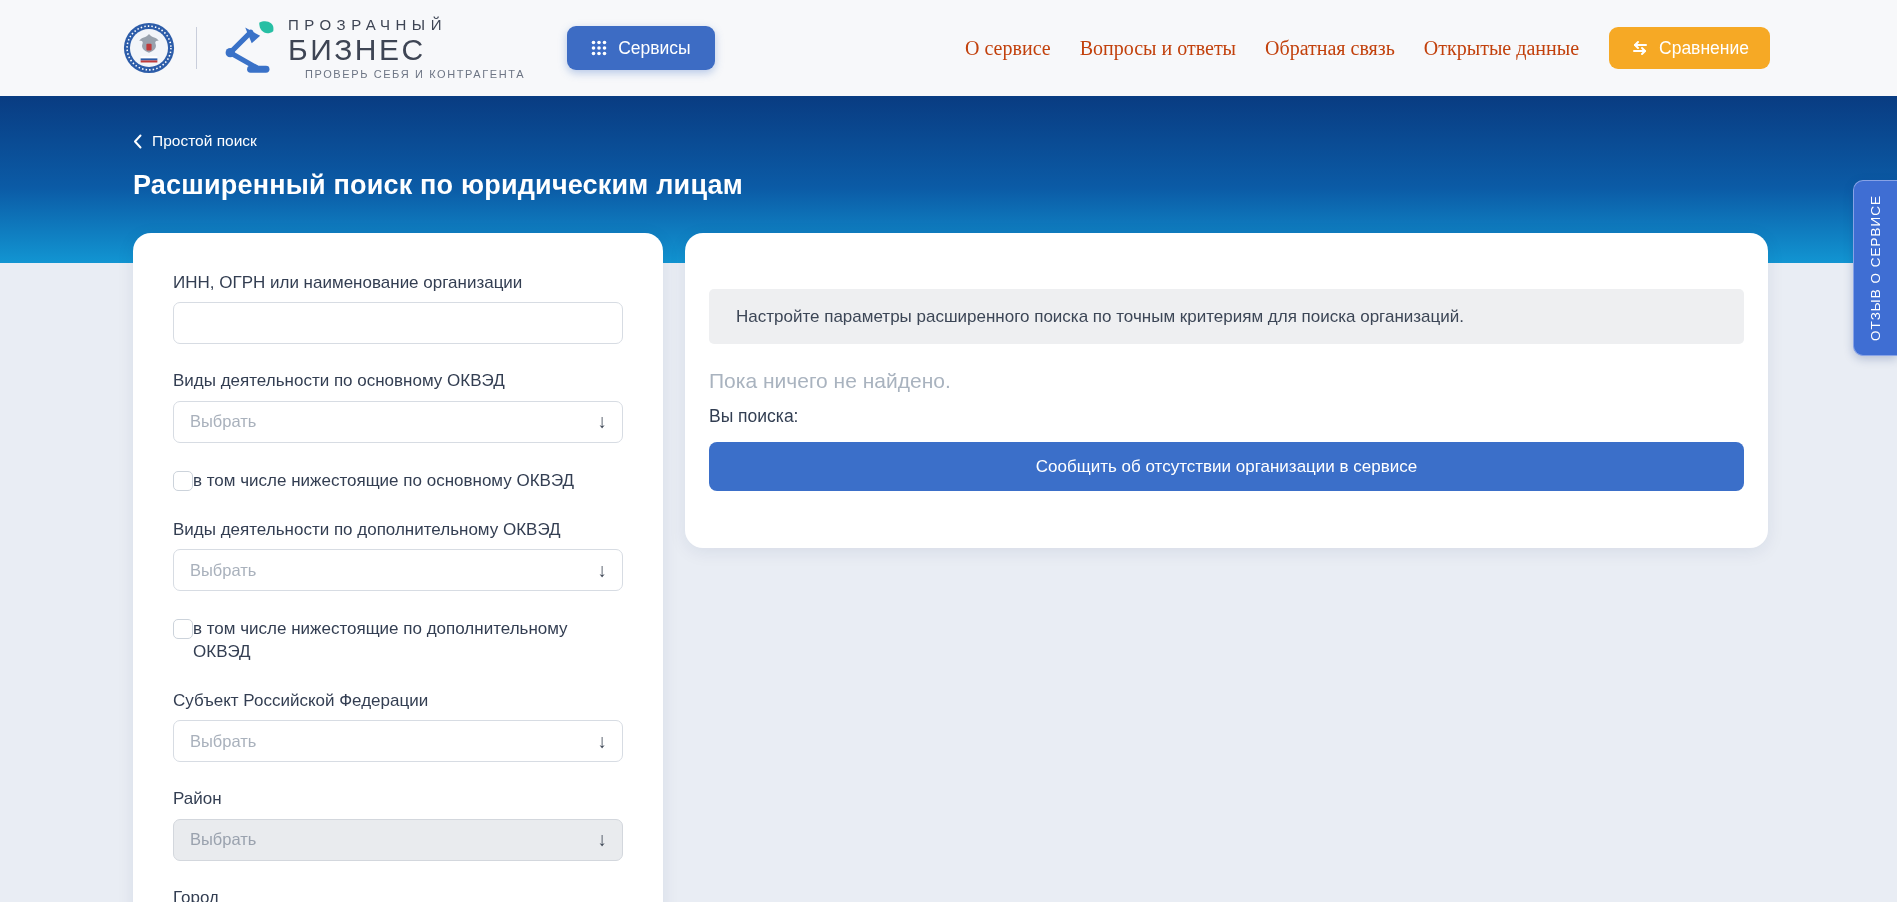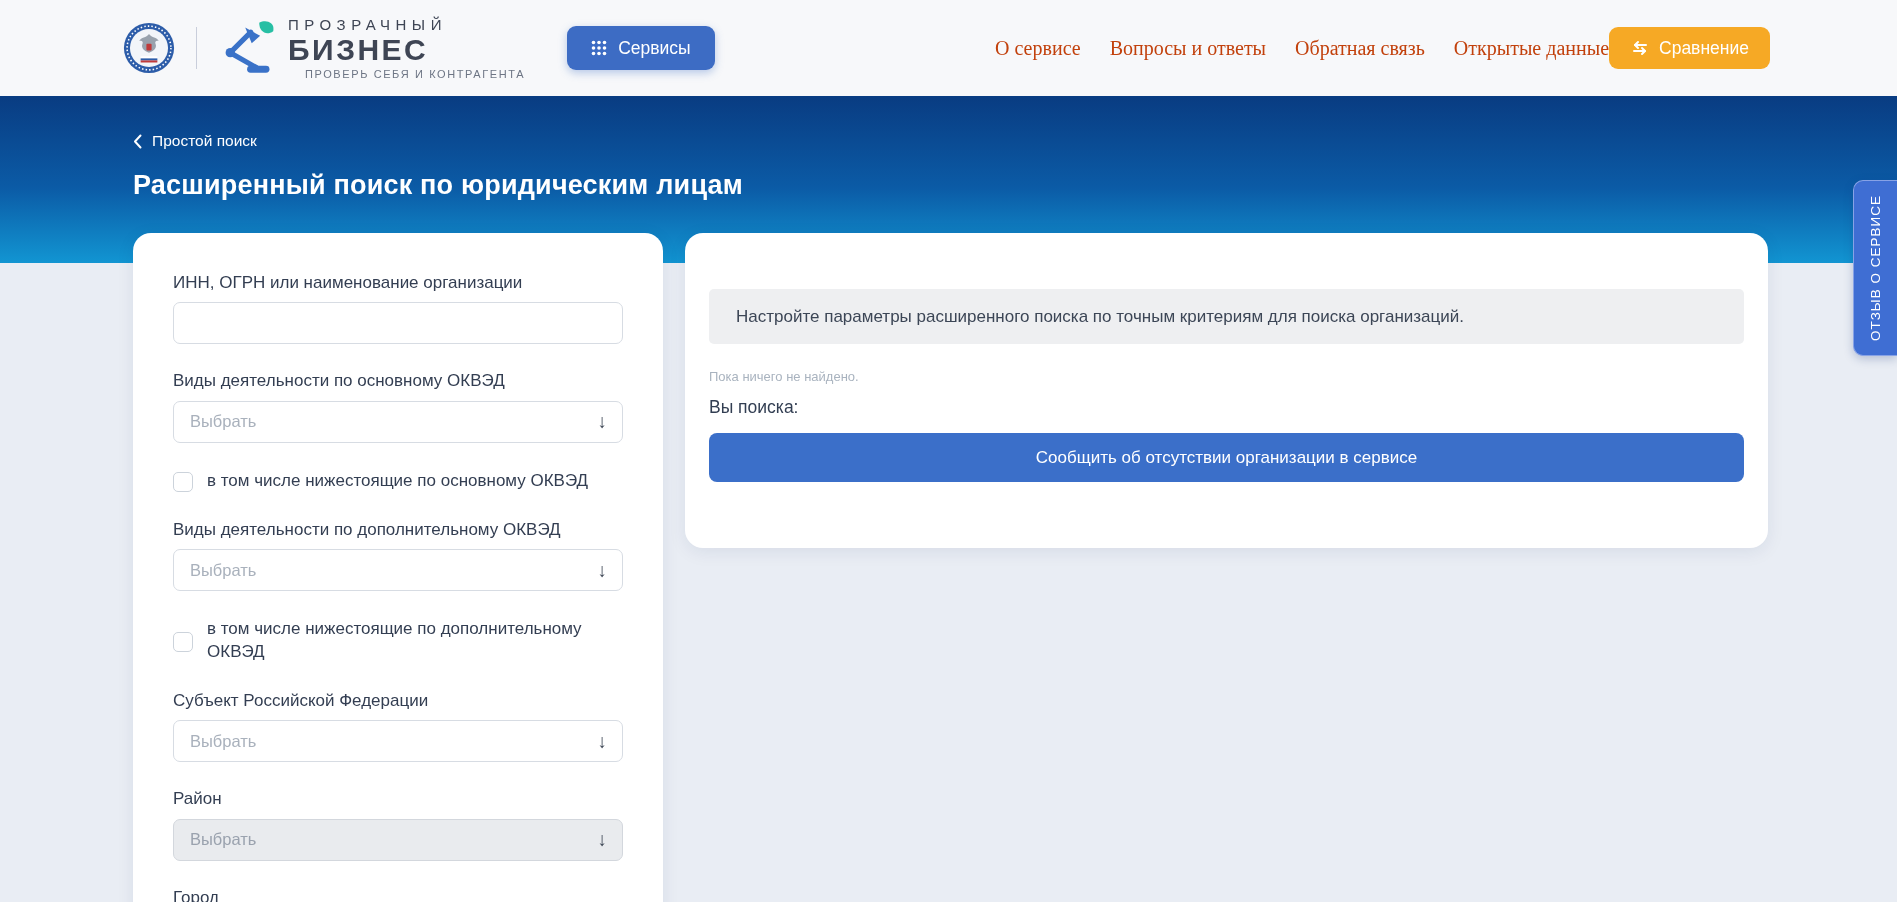--- a/index.html
+++ b/index.html
@@ -15,36 +15,36 @@
     height:96px; background:#f7f8fa;
     display:flex; align-items:center;
     padding:0 127px 0 123px;
   }
   .logo-group { display:flex; align-items:center; }
   .emblem { width:52px; height:52px; flex:none; }
   .logo-divider { width:1px; height:42px; background:#c9cedb; margin:0 21px; }
   .lamp { width:60px; height:56px; flex:none; margin-right:10px; }
   .brand { display:flex; flex-direction:column; line-height:1; }
   .brand-top { font-size:15px; letter-spacing:5.5px; color:#3e4554; font-weight:500; margin-bottom:3px; }
-  .brand-main { font-size:30px; font-weight:bold; letter-spacing:2.5px; color:#3e4554; }
+  .brand-main { font-size:30px; font-weight:normal; letter-spacing:2.5px; color:#3e4554; }
   .brand-tagline { font-size:11px; letter-spacing:1.6px; color:#6d7584; margin-top:4px;padding-left:17px; }
 
   .services-btn {
     margin-left:42px; height:44px; padding:0 24px;
     background:#3d6cc4; color:#fff; border:none; border-radius:9px;
     font-size:17.5px; font-family:inherit;
     display:flex; align-items:center; gap:11px; cursor:pointer;
     box-shadow:0 3px 8px rgba(61,108,196,.35);
   }
 
   .nav { margin-left:auto; display:flex; align-items:center; gap:29px; }
   .nav-link { font-size:20px; color:#c2410c; text-decoration:none; cursor:pointer; white-space:nowrap;font-family:Liberation Serif, serif; }
 
   .compare-btn {
-    height:42px; padding:0 21px;
+    margin-left:30px; height:42px; padding:0 21px;
     background:#f6a925; color:#fff; border:none; border-radius:9px;
     font-size:17.5px; font-family:inherit;
     display:flex; align-items:center; gap:9px; cursor:pointer;
   }
 
   
   .banner {
     height:167px;
     background:linear-gradient(180deg,#093c82 0%,#0b5ba6 55%,#1295d2 100%);
     padding:36px 120px 0 133px;
@@ -79,34 +79,34 @@
   .select {
     height:42px; border:1px solid #d7dce3; border-radius:7px; background:#fff;
     display:flex; align-items:center; justify-content:space-between;
     padding:0 15px 0 16px; cursor:pointer;
   }
   .select .ph { color:#a9b1bc; font-size:16.5px; }
   .select .arr { color:#3f4856; font-size:19px; line-height:1; }
   .select.disabled { background:#e9ebee; border-color:#d3d7dd; cursor:default; }
   .select.disabled .ph { color:#9aa2ae; }
 
-  .checkbox-row { display:flex; align-items:center; gap:14px; margin-bottom:27px; }
+  .checkbox-row { display:flex; align-items:flex-start; margin-bottom:27px; }
   .checkbox {
     width:20px; height:20px; flex:none; margin-top:1px;
     border:1.5px solid #ccd3db; border-radius:5px; background:#fff; cursor:pointer;
   }
   .checkbox-label { font-size:17px; color:#333e52; line-height:1.35; cursor:pointer; }
 
   
   .hint-box {
     background:#eeeff1; border-radius:5px; min-height:55px;
     display:flex; align-items:center; padding:8px 27px;
     font-size:17px; color:#3c4656;
   }
-  .empty-msg { margin-top:25px; font-size:13px; color:#a9b3bf; }
+  .empty-msg { margin-top:25px; font-size:21px; color:#a9b3bf; }
   .you-can  { margin-top:13px; font-size:17.5px; color:#323e52; }
   .report-btn {
     margin-top:15px; width:100%; height:49px;
     background:#3b6fc9; color:#fff; border:none; border-radius:8px;
     font-size:17px; font-family:inherit; cursor:pointer;
   }
 
   
   .feedback-tab {
     position:fixed; right:0; top:180px; width:44px; height:176px;

